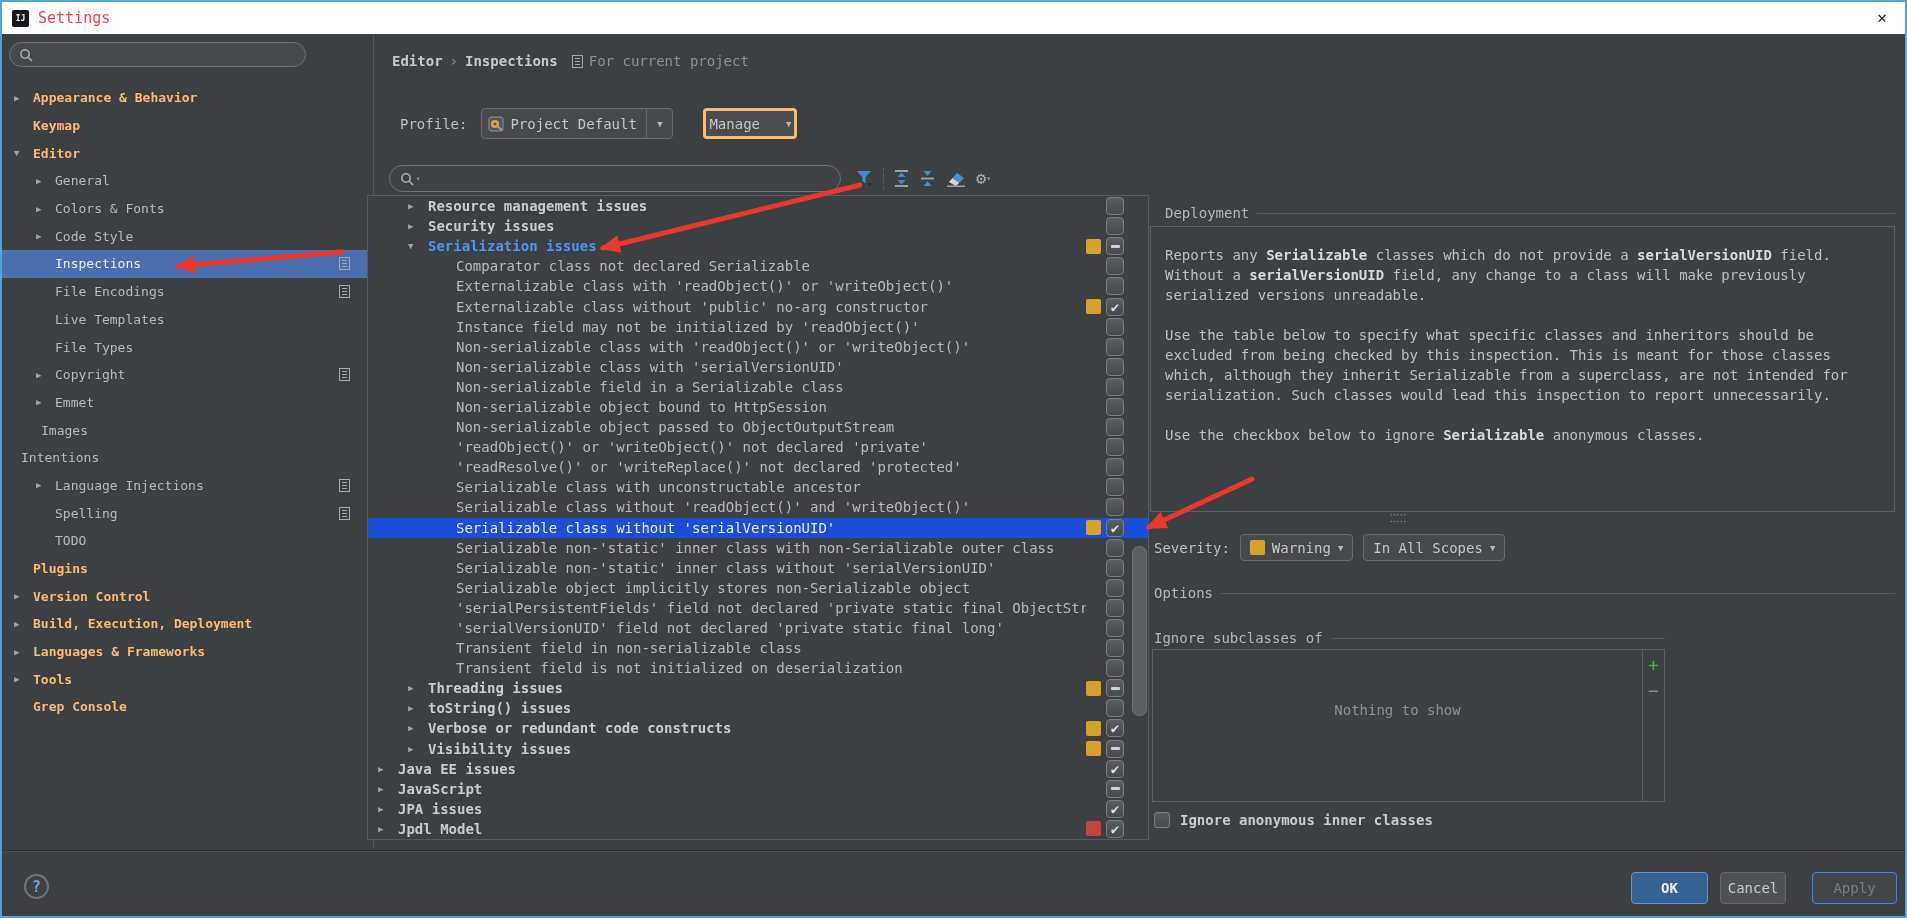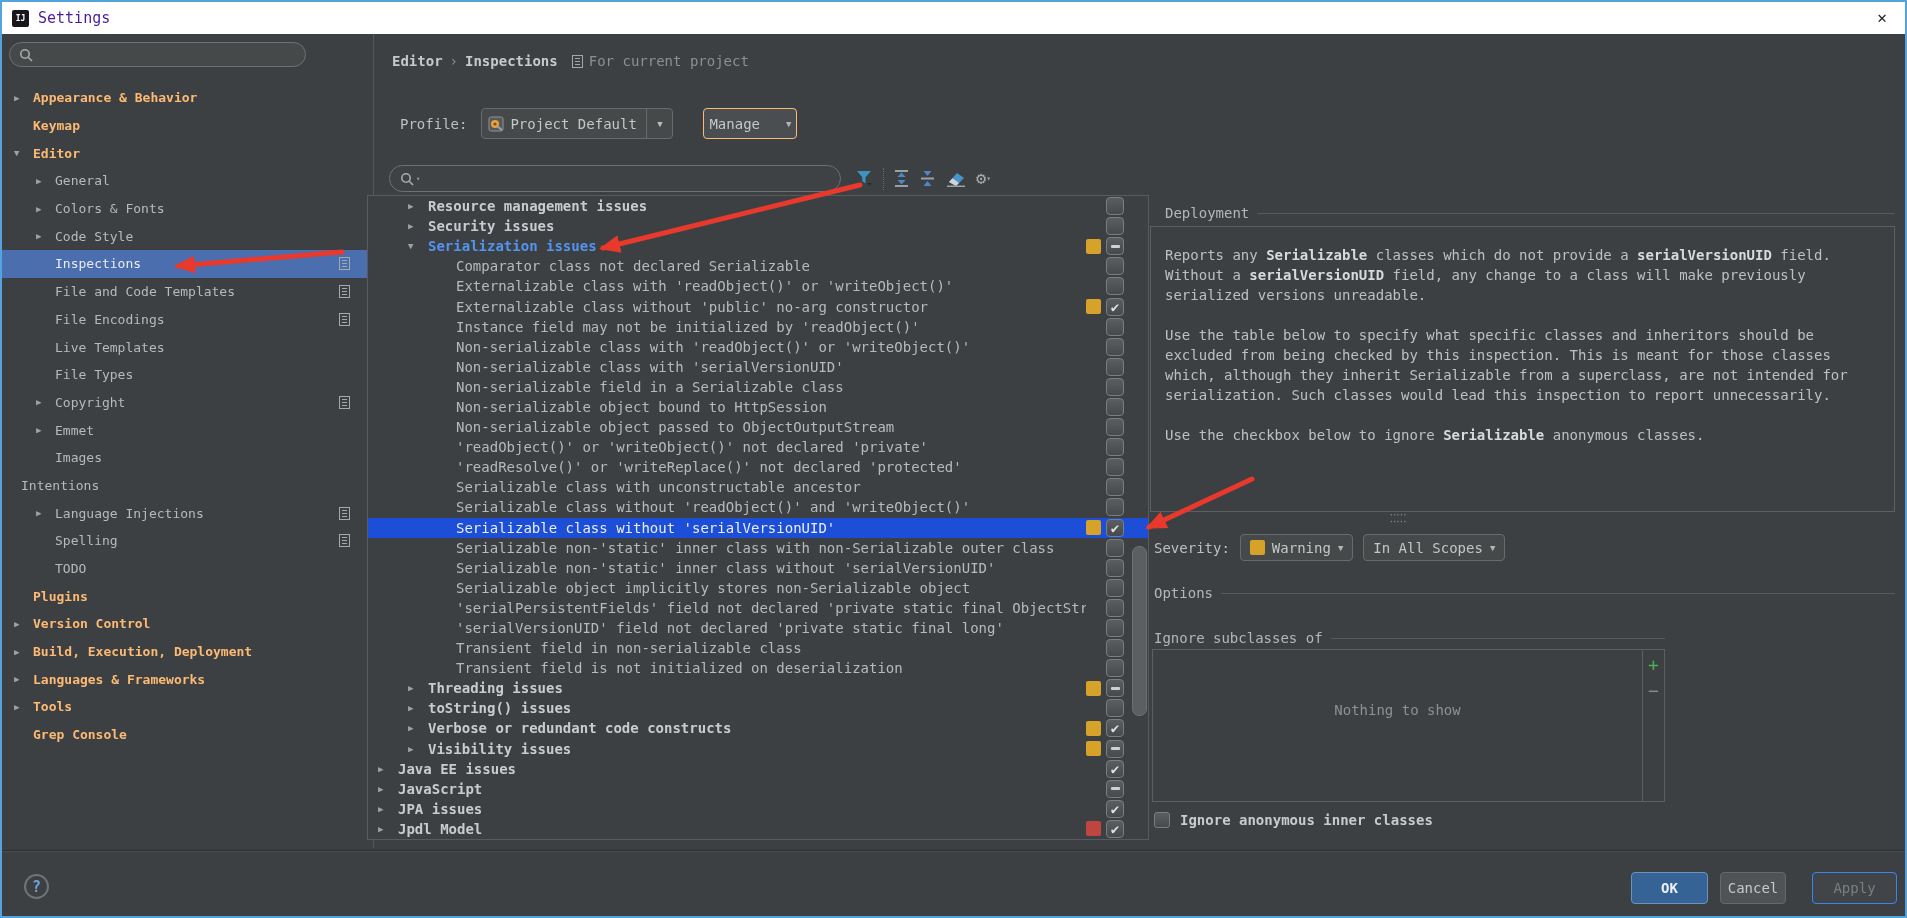--- a/index.html
+++ b/index.html
@@ -1,21 +1,21 @@
 <!DOCTYPE html>
 <html><head>
 <meta charset="utf-8">
 <style>
   html,body{margin:0;padding:0;background:#26282a;}
   *{box-sizing:border-box;font-family:"DejaVu Sans Mono",monospace;}
   .window{position:relative;width:1907px;height:918px;background:#3d4043;border:2px solid #54a3dd;overflow:hidden;}
   
   .titlebar{position:absolute;left:0;top:0;right:0;height:32px;background:#ffffff;display:flex;align-items:center;padding:0 10px;}
   .logo{width:17px;height:17px;background:#16161c;color:#fff;font-size:8px;font-weight:bold;display:flex;align-items:center;justify-content:center;border-radius:2px;}
-  .title{margin-left:9px;font-size:15px;color:#4c1d95;}
+  .title{margin-left:9px;font-size:15px;color:#ef4444;}
   .close{margin-left:auto;color:#222;font-size:16px;line-height:16px;cursor:pointer;padding:2px 8px;}
   
   .sidebar{position:absolute;left:0;top:32px;width:372px;height:814px;background:#3d4043;border-right:1px solid #55585a;}
   .sb-search{position:absolute;left:7px;top:8px;width:297px;height:25px;border:1px solid #6d7174;border-radius:13px;background:#45494a;display:flex;align-items:center;padding:0 9px;}
   #sidebar-tree{position:absolute;left:0;top:50px;right:1px;}
   .srow{height:27.7px;display:flex;align-items:center;font-size:13px;color:#b6babd;}
   .srow .tarrow{width:19px;font-size:9px;color:#9fa4a7;color:#9da2a5;flex:0 0 19px;}
   .srow .slabel{white-space:nowrap;}
   .srow .slabel.b{font-weight:bold;color:#fdba74;}
   .srow.sel{background:#4b6eaf;color:#e9edf2;}
@@ -26,21 +26,21 @@
   .breadcrumb{position:absolute;left:390px;top:51px;display:flex;align-items:center;font-size:14px;color:#c7cacd;}
   .bc-sep{color:#8b9093;margin:0 7px;font-weight:normal;}
   .bc-part{font-weight:bold;}
   .bc-ctx{color:#8b9093;margin-left:6px;}
   .bc-ctx-icon{margin-left:14px;}
   .profile-row{position:absolute;left:398px;top:106px;display:flex;align-items:center;gap:14px;}
   .profile-label{font-size:14px;color:#bcc0c3;}
   .combo{width:192px;height:31px;background:#45494a;border:1px solid #666b6e;border-radius:4px;display:flex;align-items:center;padding:0 0 0 6px;cursor:pointer;}
   .combo-txt{font-size:14px;color:#c3c7ca;margin-left:6px;flex:1;}
   .combo-arrow{width:26px;height:100%;border-left:1px solid #666b6e;display:flex;align-items:center;justify-content:center;color:#b9bdc0;font-size:9px;}
-  .manage-btn{margin-left:16px;width:94px;height:31px;background:#4a4e50;border:1px solid #fdba74;border-radius:4px;color:#c3c7ca;font-size:14px;display:flex;align-items:center;justify-content:center;gap:26px;cursor:pointer;}
+  .manage-btn{margin-left:16px;width:94px;height:31px;background:#4a4e50;border:3px solid #fdba74;border-radius:4px;color:#c3c7ca;font-size:14px;display:flex;align-items:center;justify-content:center;gap:26px;cursor:pointer;}
   .dd-caret{font-size:9px;color:#b0b5b8;}
   
   .insp-search{position:absolute;left:387px;top:163px;width:452px;height:27px;border:1px solid #6d7174;border-radius:14px;background:#3f4244;display:flex;align-items:center;padding:0 10px;gap:2px;}
   .toolbar{position:absolute;left:853px;top:163px;height:27px;display:flex;align-items:center;gap:9px;}
   .tb-sep{width:1px;height:22px;border-left:1px dotted #63686b;}
   .tb-btn{display:flex;align-items:flex-end;cursor:pointer;}
   
   .insp-list{position:absolute;left:365px;top:193px;width:782px;height:645px;border:1px solid #575b5d;background:#3d4043;overflow:hidden;}
   .irow{height:20.1px;display:flex;align-items:center;font-size:14px;color:#b7babd;white-space:nowrap;}
   .irow .tarrow{font-size:9px;color:#9da2a5;width:20px;flex:0 0 20px;text-align:left;}
@@ -134,46 +134,41 @@
           <span class="tarrow">▶</span>
           <span class="slabel">Code Style</span>
         </div>
         <div class="srow sel" style="padding-left: 34px;">
           <span class="tarrow"></span>
           <span class="slabel">Inspections</span>
           <span class="pgicon"></span>
         </div>
         <div class="srow" style="padding-left: 34px;">
           <span class="tarrow"></span>
-          <span class="slabel">File and Code Templates</span>
-          <span class="pgicon"></span>
-        </div>
-        <div class="srow" style="padding-left: 34px;">
-          <span class="tarrow"></span>
           <span class="slabel">File Encodings</span>
           <span class="pgicon"></span>
         </div>
         <div class="srow" style="padding-left: 34px;">
           <span class="tarrow"></span>
           <span class="slabel">Live Templates</span>
         </div>
         <div class="srow" style="padding-left: 34px;">
           <span class="tarrow"></span>
           <span class="slabel">File Types</span>
         </div>
         <div class="srow" style="padding-left: 34px;">
           <span class="tarrow">▶</span>
           <span class="slabel">Copyright</span>
           <span class="pgicon"></span>
         </div>
         <div class="srow" style="padding-left: 34px;">
           <span class="tarrow">▶</span>
           <span class="slabel">Emmet</span>
         </div>
-        <div class="srow" style="padding-left: 34px;">
+        <div class="srow" style="padding-left: 20px;">
           <span class="tarrow"></span>
           <span class="slabel">Images</span>
         </div>
         <div class="srow" style="">
           <span class="tarrow"></span>
           <span class="slabel">Intentions</span>
         </div>
         <div class="srow" style="padding-left: 34px;">
           <span class="tarrow">▶</span>
           <span class="slabel">Language Injections</span>

